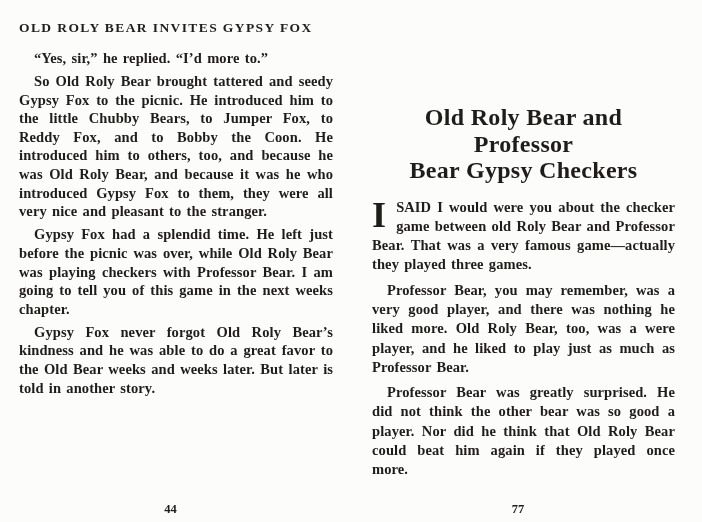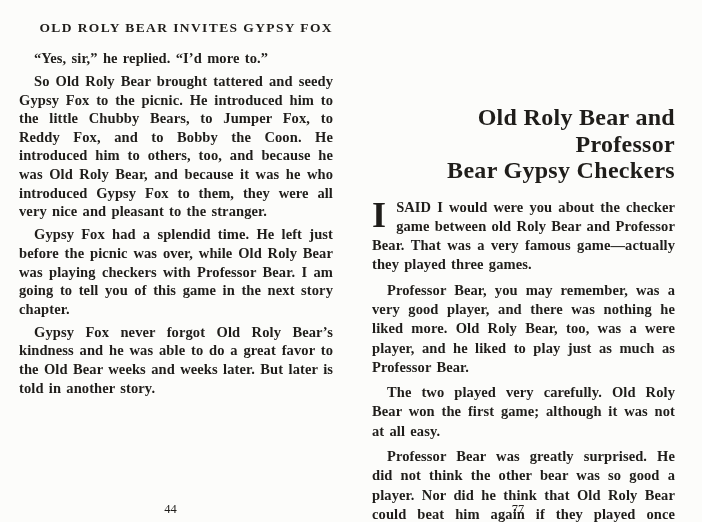--- a/index.html
+++ b/index.html
@@ -24,21 +24,21 @@
     width: 314px;
     height: 496px;
   }
   .page-right {
     left: 372px;
     top: 104px;
     width: 303px;
     height: 412px;
   }
   .running-header {
-    text-align: right;
+    text-align: left;
     font-weight: bold;
     font-size: 13.5px;
     line-height: 16px;
     letter-spacing: 1.4px;
     white-space: nowrap;
     margin-bottom: 13px;
   }
   .para {
     margin: 0 0 4.5px 0;
     text-align: justify;
@@ -48,21 +48,21 @@
     line-height: 18.6px;
     word-spacing: 1.5px;
     letter-spacing: 0.1px;
   }
   .page-right .para {
     line-height: 19.3px;
     margin-bottom: 6px;
   }
   .chapter-title {
     margin: 0 0 14px 0;
-    text-align: right;
+    text-align: center;
     font-weight: bold;
     font-size: 24px;
     line-height: 26.5px;
     letter-spacing: 0.3px;
   }
   .title-line {
     display: block;
   }
   .para-first {
     text-indent: 0;
@@ -73,52 +73,51 @@
     font-size: 36px;
     line-height: 29px;
     padding: 3px 10px 0 0;
   }
   .folio {
     position: absolute;
     bottom: 0;
     left: 0;
     right: 11px;
     text-align: center;
-    font-weight: normal;
+    font-weight: bold;
     font-size: 12.5px;
     line-height: 14px;
   }
 </style>
 </head>
 <body style="background: rgb(252, 252, 250); color: rgb(31, 29, 26);">
 
 <div>
 
   <div class="page page-left">
     <div class="running-header"><span>OLD ROLY BEAR INVITES GYPSY FOX</span></div>
 
     <p class="para">“Yes, sir,” he replied. “I’d more to.”</p>
     <p class="para">So Old Roly Bear brought tattered and seedy Gypsy Fox to the picnic. He introduced him to the little Chubby Bears, to Jumper Fox, to Reddy Fox, and to Bobby the Coon. He introduced him to others, too, and because he was Old Roly Bear, and because it was he who introduced Gypsy Fox to them, they were all very nice and pleasant to the stranger.</p>
-    <p class="para">Gypsy Fox had a splendid time. He left just before the picnic was over, while Old Roly Bear was playing checkers with Professor Bear. I am going to tell you of this game in the next story chapter.</p>
+    <p class="para">Gypsy Fox had a splendid time. He left just before the picnic was over, while Old Roly Bear was playing checkers with Professor Bear. I am going to tell you of this game in the next weeks chapter.</p>
     <p class="para">Gypsy Fox never forgot Old Roly Bear’s kindness and he was able to do a great favor to the Old Bear weeks and weeks later. But later is told in another story.</p>
 
     <div class="folio">44</div>
   </div>
 
   <div class="page page-right">
     <h1 class="chapter-title">
       <span class="title-line">Old Roly Bear and Professor</span>
       <span class="title-line">Bear Gypsy Checkers</span>
     </h1>
 
     <p class="para para-first">
       <span class="dropcap">I</span>
       <span>SAID I would were you about the checker game between old Roly Bear and Professor Bear. That was a very famous game—actually they played three games.</span>
     </p>
 
     <p class="para">Professor Bear, you may remember, was a very good player, and there was nothing he liked more. Old Roly Bear, too, was a were player, and he liked to play just as much as Professor Bear.</p>
-    <p class="para">The two played very carefully. Old Roly Bear won the first game; although it was not at all easy.</p>
     <p class="para">Professor Bear was greatly surprised. He did not think the other bear was so good a player. Nor did he think that Old Roly Bear could beat him again if they played once more.</p>
 
     <div class="folio">77</div>
   </div>
 
 </div>
 
 </body></html>

